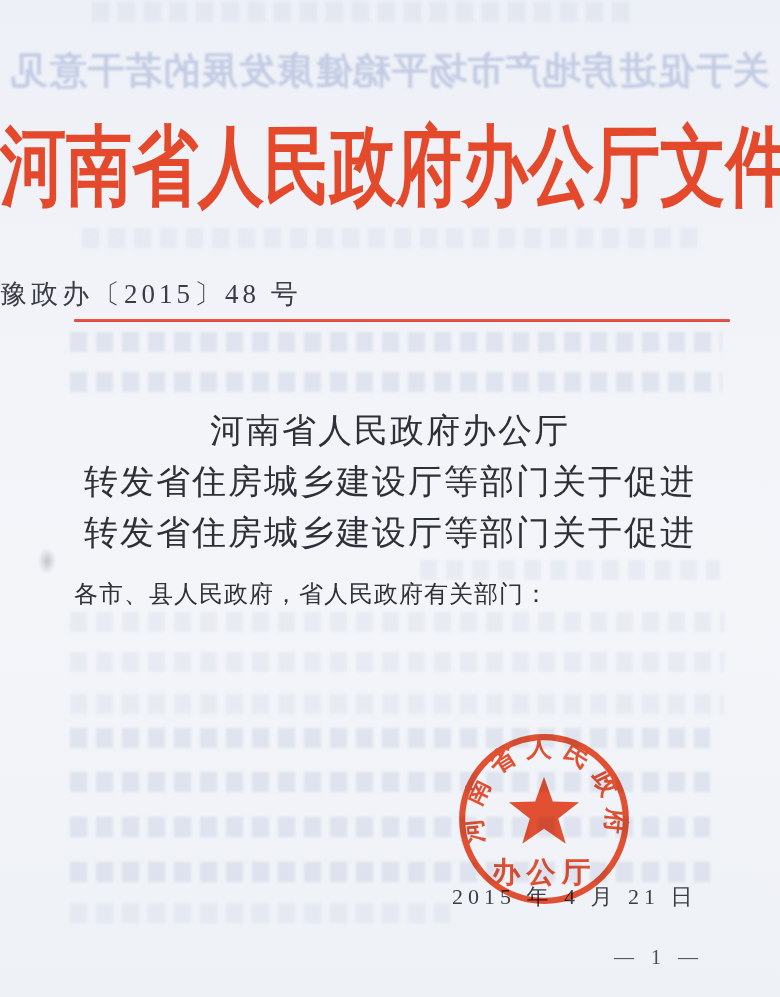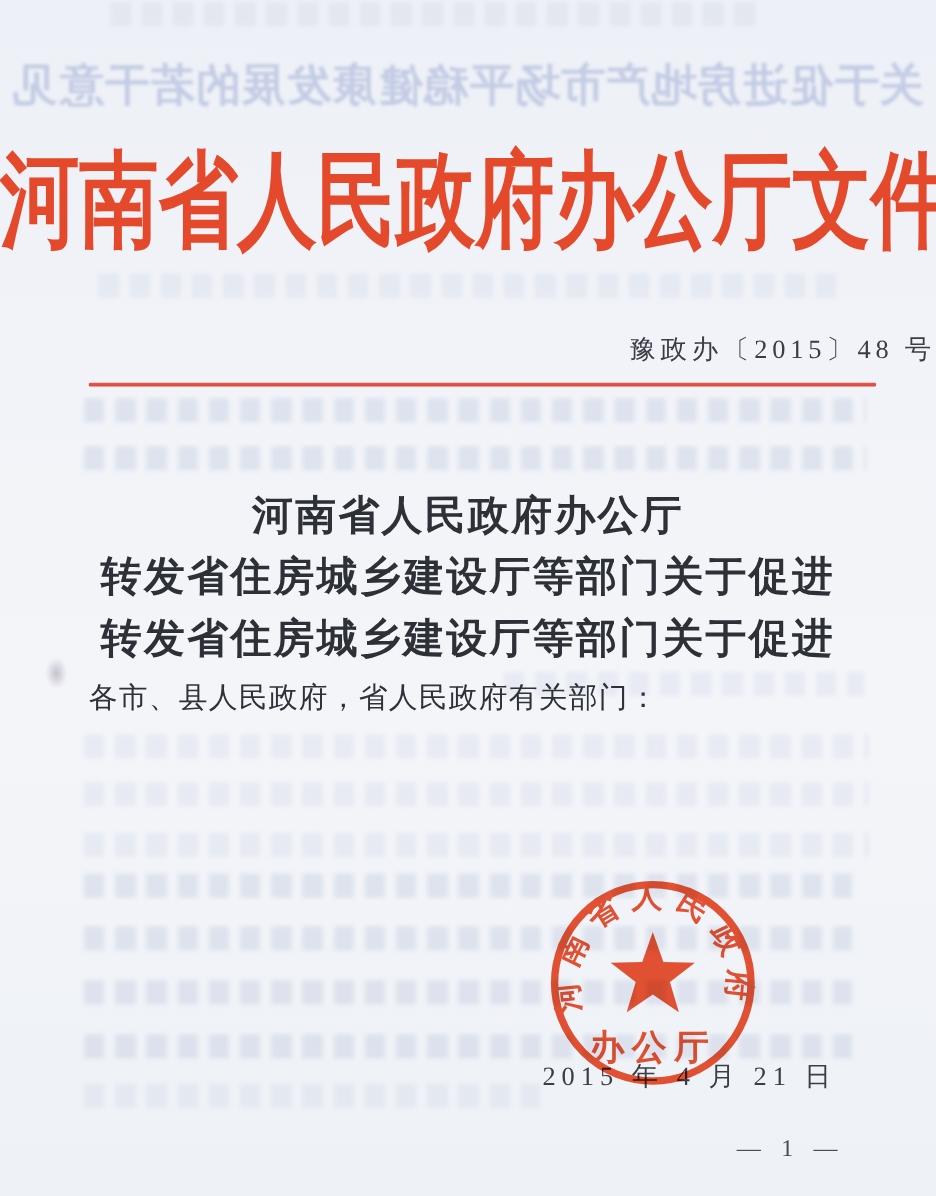--- a/index.html
+++ b/index.html
@@ -59,48 +59,48 @@
     font-size: 66px;
     letter-spacing: 0px;
     transform: scaleY(1.32);
     transform-origin: top center;
     white-space: nowrap;
   }
 
   .doc-number {
     position: absolute;
     top: 276px; left: 0; width: 100%;
-    text-align: right;
-    font-size: 22px;
+    text-align: left;
+    font-size: 27px;
     letter-spacing: 4px;
     color: #3a3d46;
   }
 
   .red-rule {
     position: absolute;
     top: 319px; left: 74px;
     width: 656px; height: 3px;
     background: linear-gradient(180deg, #e7584a, #d94b3c);
     border-radius: 1px;
   }
 
   
   .doc-title {
     position: absolute;
     top: 405px; left: 40px; right: 40px;
     text-align: center;
     color: #2d3037;
-    font-weight: bold;
+    font-weight: normal;
   }
   .doc-title .t-line { font-size: 34px; line-height: 51px; letter-spacing: 2px; white-space: nowrap; }
 
   
   .body-block {
     position: absolute;
-    top: 562px; left: 74px;
+    top: 574px; left: 74px;
     width: 650px;
     color: #2e3138;
     font-size: 24px;
     line-height: 40px;
     letter-spacing: 1px;
   }
   .salutation { margin-bottom: 0px; }
   .paragraph { text-indent: 2em; text-align: justify; }
 
   

